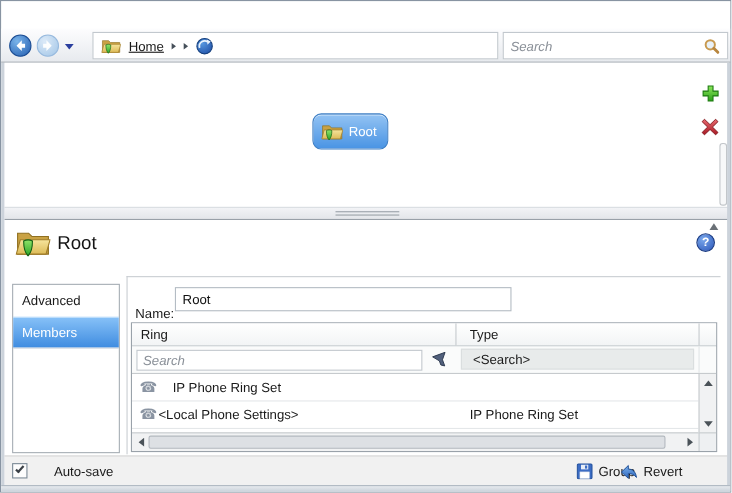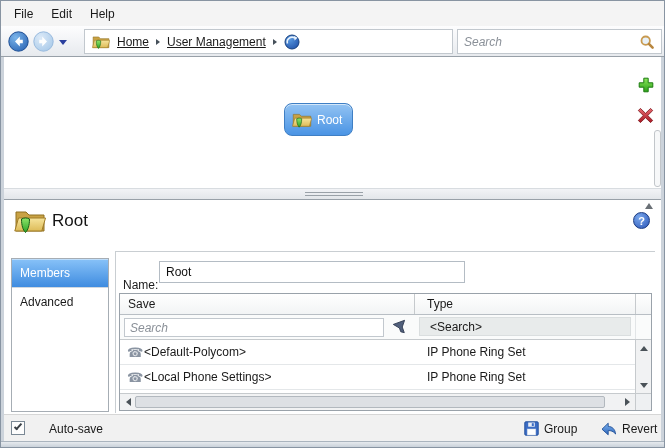--- a/index.html
+++ b/index.html
@@ -75,21 +75,21 @@
   .tri-left{width:0;height:0;border-top:4px solid transparent;border-bottom:4px solid transparent;border-right:5px solid #4a5258;}
   .tri-right{width:0;height:0;border-top:4px solid transparent;border-bottom:4px solid transparent;border-left:5px solid #4a5258;}
   .sb-btn{position:absolute;display:flex;align-items:center;justify-content:center;cursor:pointer;}
 
   
   .statusbar{left:3px;top:413px;width:659px;height:27px;background:#f1f1f1;border-top:1px solid #d6d6d6;}
   .chk{left:7px;top:6px;width:14px;height:14px;background:#fdfdfd;border:1px solid #7a8894;cursor:pointer;position:absolute;}
   .chk-mark{position:absolute;left:2px;top:2px;width:8px;height:4px;border-left:2px solid #3a4046;border-bottom:2px solid #3a4046;transform:rotate(-48deg);}
   .chk-label{left:27px;top:7px;margin-left:18px;}
   .bar-btn{position:absolute;top:0;height:27px;display:flex;align-items:center;gap:5px;cursor:pointer;}
-  .save-btn{left:520px;} .revert-btn{left:596px;}
+  .save-btn{left:520px;} .revert-btn{left:559px;}
 
   
   .frame-left{left:0;top:56px;width:3px;height:384px;background:#ccd3db;}
   .frame-right{left:660px;top:56px;width:3px;height:384px;background:#ccd3db;}
   .frame-bottom{left:0;top:440px;width:100%;height:8px;background:linear-gradient(#e6eaee,#bfc8d2);border-top:1px solid #aab4be;}
 </style>
 </head>
 <body>
 
 <svg width="0" height="0" style="position:absolute">
@@ -124,25 +124,20 @@
       </linearGradient>
     <linearGradient id="g-rev" x1="0" y1="0" x2="0" y2="1">
         <stop offset="0" stop-color="#7cb2ee"></stop>
         <stop offset="1" stop-color="#2e66bc"></stop>
       </linearGradient>
   </defs>
 </svg>
 
 <div class="window">
 
-  <div class="abs menubar">
-    <div class="menu-item">File</div>
-    <div class="menu-item">Edit</div>
-    <div class="menu-item">Help</div>
-  </div>
 
   <div class="abs toolbar">
     <div class="abs nav-back">
       <svg width="21" height="21" viewBox="0 0 21 21">
           <circle cx="10.5" cy="10.5" r="9.7" fill="url(#g-back)" stroke="#1d4e94"></circle>
           <path d="M11.8 5.6 L7 10.5 L11.8 15.4 L11.8 12.3 L14.8 12.3 L14.8 8.7 L11.8 8.7 Z" fill="#fff"></path>
         </svg>
     </div>
     <div class="abs nav-fwd">
       <svg width="21" height="21" viewBox="0 0 21 21">
@@ -153,21 +148,20 @@
     <div class="abs nav-caret"></div>
 
     <div class="abs breadcrumb">
       <svg width="18" height="16" viewBox="0 0 32 28">
           <path d="M2 5 L12 5 L15 8 L30 8 L30 24 L2 24 Z" fill="#c9a244" stroke="#907020" stroke-width="1"></path>
           <path d="M0.8 24 L4.5 11 L31.5 11 L27.8 24 Z" fill="url(#g-folder)" stroke="#a07c28" stroke-width="1"></path>
           <path d="M7.5 12 C10.5 10.6 12.5 10.6 15.5 12 C15.5 18.5 14 23 11.5 25.5 C9 23 7.5 18.5 7.5 12 Z" fill="url(#g-shield)" stroke="#156015" stroke-width="1"></path>
         </svg>
       <span class="crumb">Home</span>
       <span class="crumb-sep"></span>
-      <span class="crumb">User Management</span>
       <span class="crumb-sep"></span>
       <svg width="16" height="16" viewBox="0 0 16 16">
           <circle cx="8" cy="8" r="7" fill="url(#g-globe)" stroke="#16407e"></circle>
           <path d="M3.5 9.5 A4.8 4.8 0 0 1 11 4.2" stroke="#e8f2fc" stroke-width="1.6" fill="none"></path>
           <path d="M10 2 L13.6 3.8 L10.6 6.6 Z" fill="#e8f2fc"></path>
         </svg>
     </div>
 
     <div class="abs searchbox">
       <input type="text" placeholder="Search" style="">
@@ -215,30 +209,30 @@
         <path d="M7.5 12 C10.5 10.6 12.5 10.6 15.5 12 C15.5 18.5 14 23 11.5 25.5 C9 23 7.5 18.5 7.5 12 Z" fill="url(#g-shield)" stroke="#156015" stroke-width="1"></path>
       </svg>
     <div class="abs detail-title">Root</div>
     <div class="abs help-btn">
         <span>?</span>
       </div>
 
     <div class="abs content-pane"></div>
 
     <div class="abs side-tabs">
+      <div class="tab">Advanced</div>
       <div class="tab active">Members</div>
-      <div class="tab">Advanced</div>
     </div>
 
     <div class="abs name-label">Name:</div>
     <input class="abs name-input" type="text" value="Root" style="">
 
     <div class="abs grid">
       <div class="g-header">
-        <div class="g-hname">Save</div>
+        <div class="g-hname">Ring</div>
         <div class="g-htype">Type</div>
         <div class="g-hend"></div>
       </div>
       <div class="g-filter">
         <div class="g-fname">
           <input type="text" placeholder="Search" style="">
           <span class="filter-btn">
             <svg width="18" height="18" viewBox="0 0 18 18">
                 <g transform="rotate(-20 9 9)">
                   <path d="M3 3 L15 3 L10.5 8.5 L10.5 14.5 L7.5 12.5 L7.5 8.5 Z" fill="#51607c" stroke="#2e3a50" stroke-width="0.8"></path>
@@ -247,21 +241,20 @@
           </span>
         </div>
         <div class="g-ftype">
           <div class="g-ftype-box">&lt;Search&gt;</div>
         </div>
         <div class="g-fend"></div>
       </div>
       <div class="g-rows">
         <div class="g-row">
           <span class="g-ricon">☎</span>
-          <span class="g-rname">&lt;Default-Polycom&gt;</span>
           <span class="g-rtype">IP Phone Ring Set</span>
         </div>
         <div class="g-row">
           <span class="g-ricon">☎</span>
           <span class="g-rname">&lt;Local Phone Settings&gt;</span>
           <span class="g-rtype">IP Phone Ring Set</span>
         </div>
       </div>
       <div class="g-vscroll">
         <span class="sb-btn" style="left:0;top:2px;width:15px;height:12px;">

